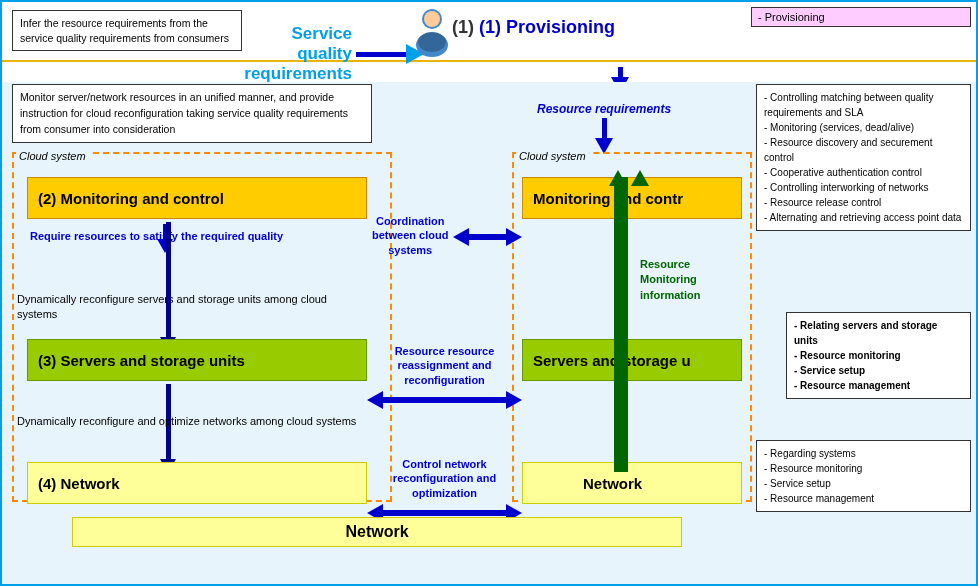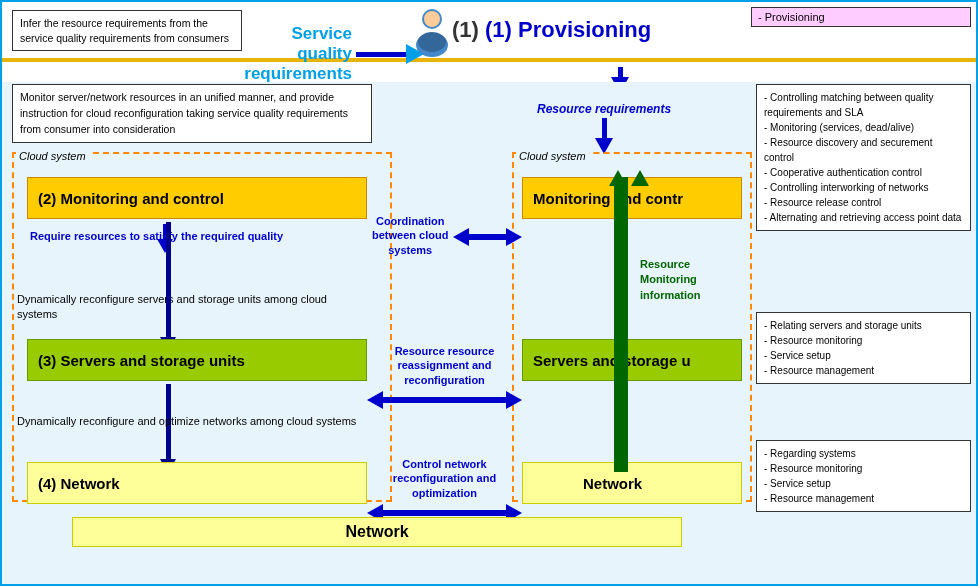--- a/index.html
+++ b/index.html
@@ -21,21 +21,21 @@
       background: #fff;
     }
 
     
     .top-section {
       position: absolute;
       top: 0;
       left: 0;
       right: 0;
       height: 60px;
-      border-bottom: 4px solid #eab308;
+      border-bottom: 2px solid #eab308;
       background: #fff;
     }
 
     .infer-box {
       position: absolute;
       top: 8px;
       left: 10px;
       width: 230px;
       border: 1.5px solid #333;
       background: #fff;
@@ -49,21 +49,21 @@
       height: 0;
       border-top: 10px solid transparent;
       border-bottom: 10px solid transparent;
       border-left: 18px solid #00a0e9;
     }
 
     .provisioning-title {
       position: absolute;
       top: 15px;
       left: 450px;
-      font-size: 22px;
+      font-size: 18px;
       font-weight: bold;
       color: #333;
     }
 
     .provisioning-title span {
       color: #0000cc;
     }
 
     .avatar {
       position: absolute;
@@ -424,21 +424,22 @@
       display: flex;
       flex-direction: column;
       align-items: center;
     }
 
     
     .servers-annotation {
       position: absolute;
       top: 310px;
       right: 5px;
-      width: 215px;
+      width: 185px;
+      font-weight: bold;
     }
 
     
     .network-annotation {
       position: absolute;
       top: 438px;
       right: 5px;
       width: 215px;
     }
   </style>

